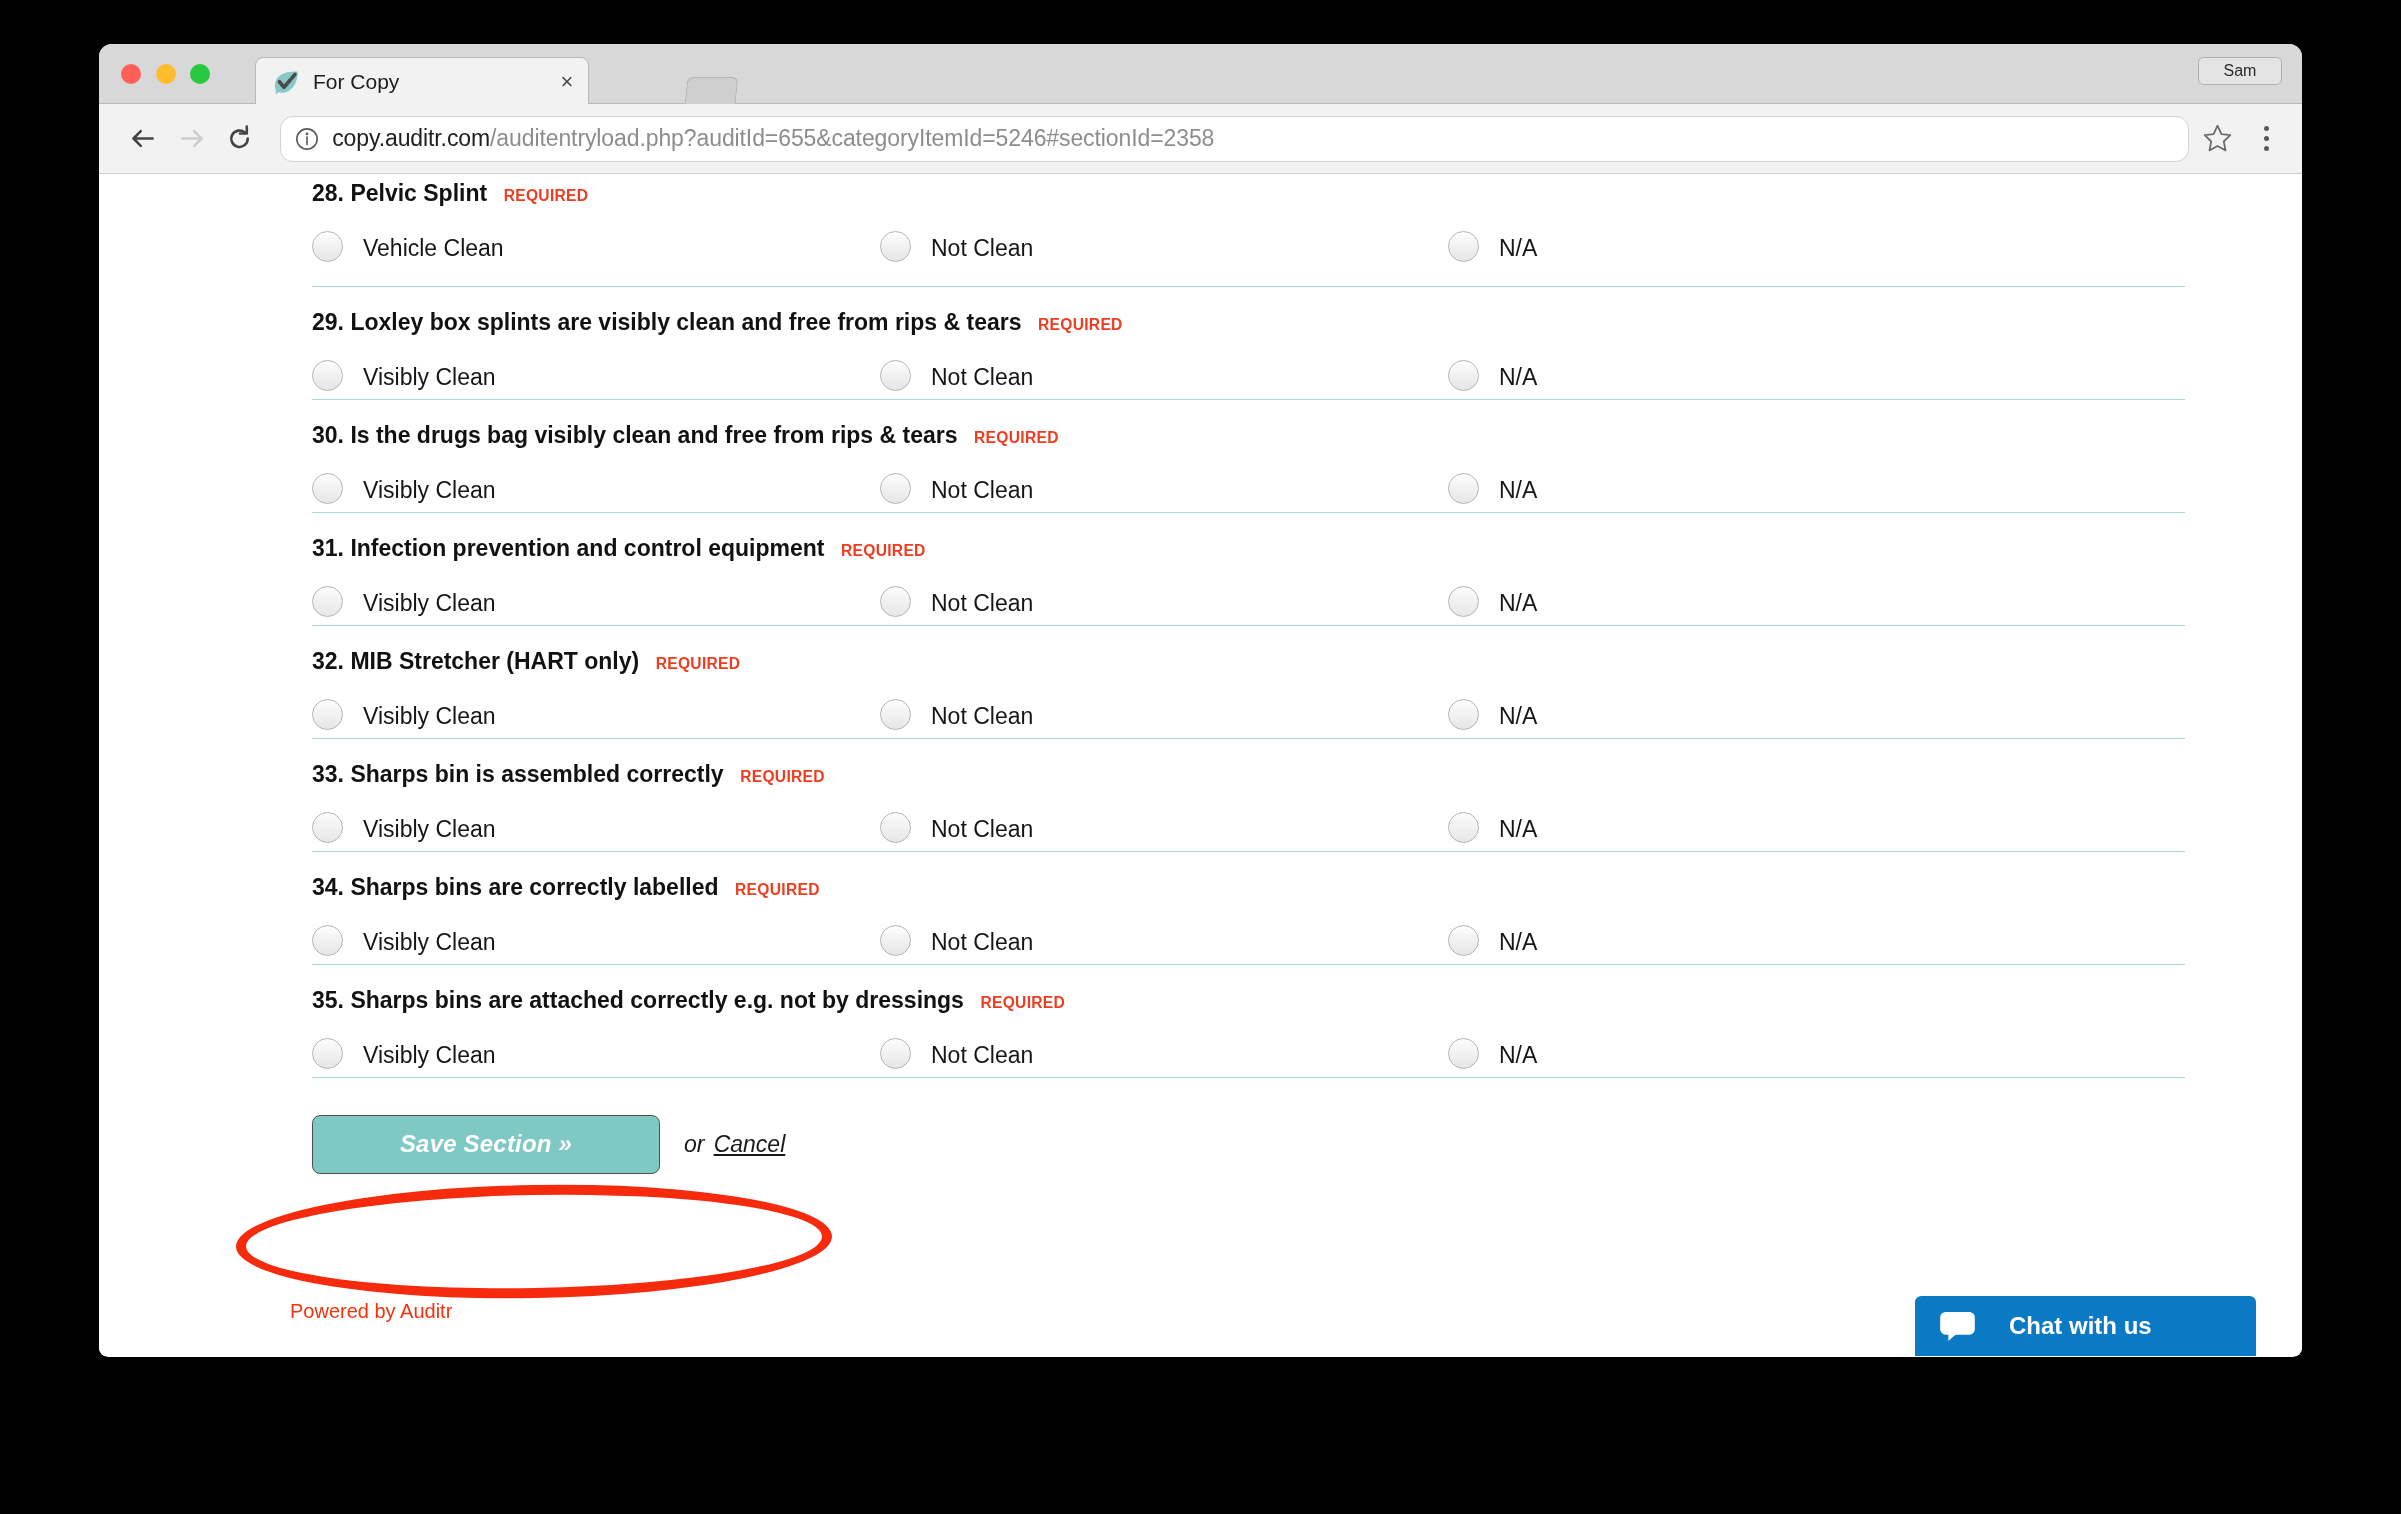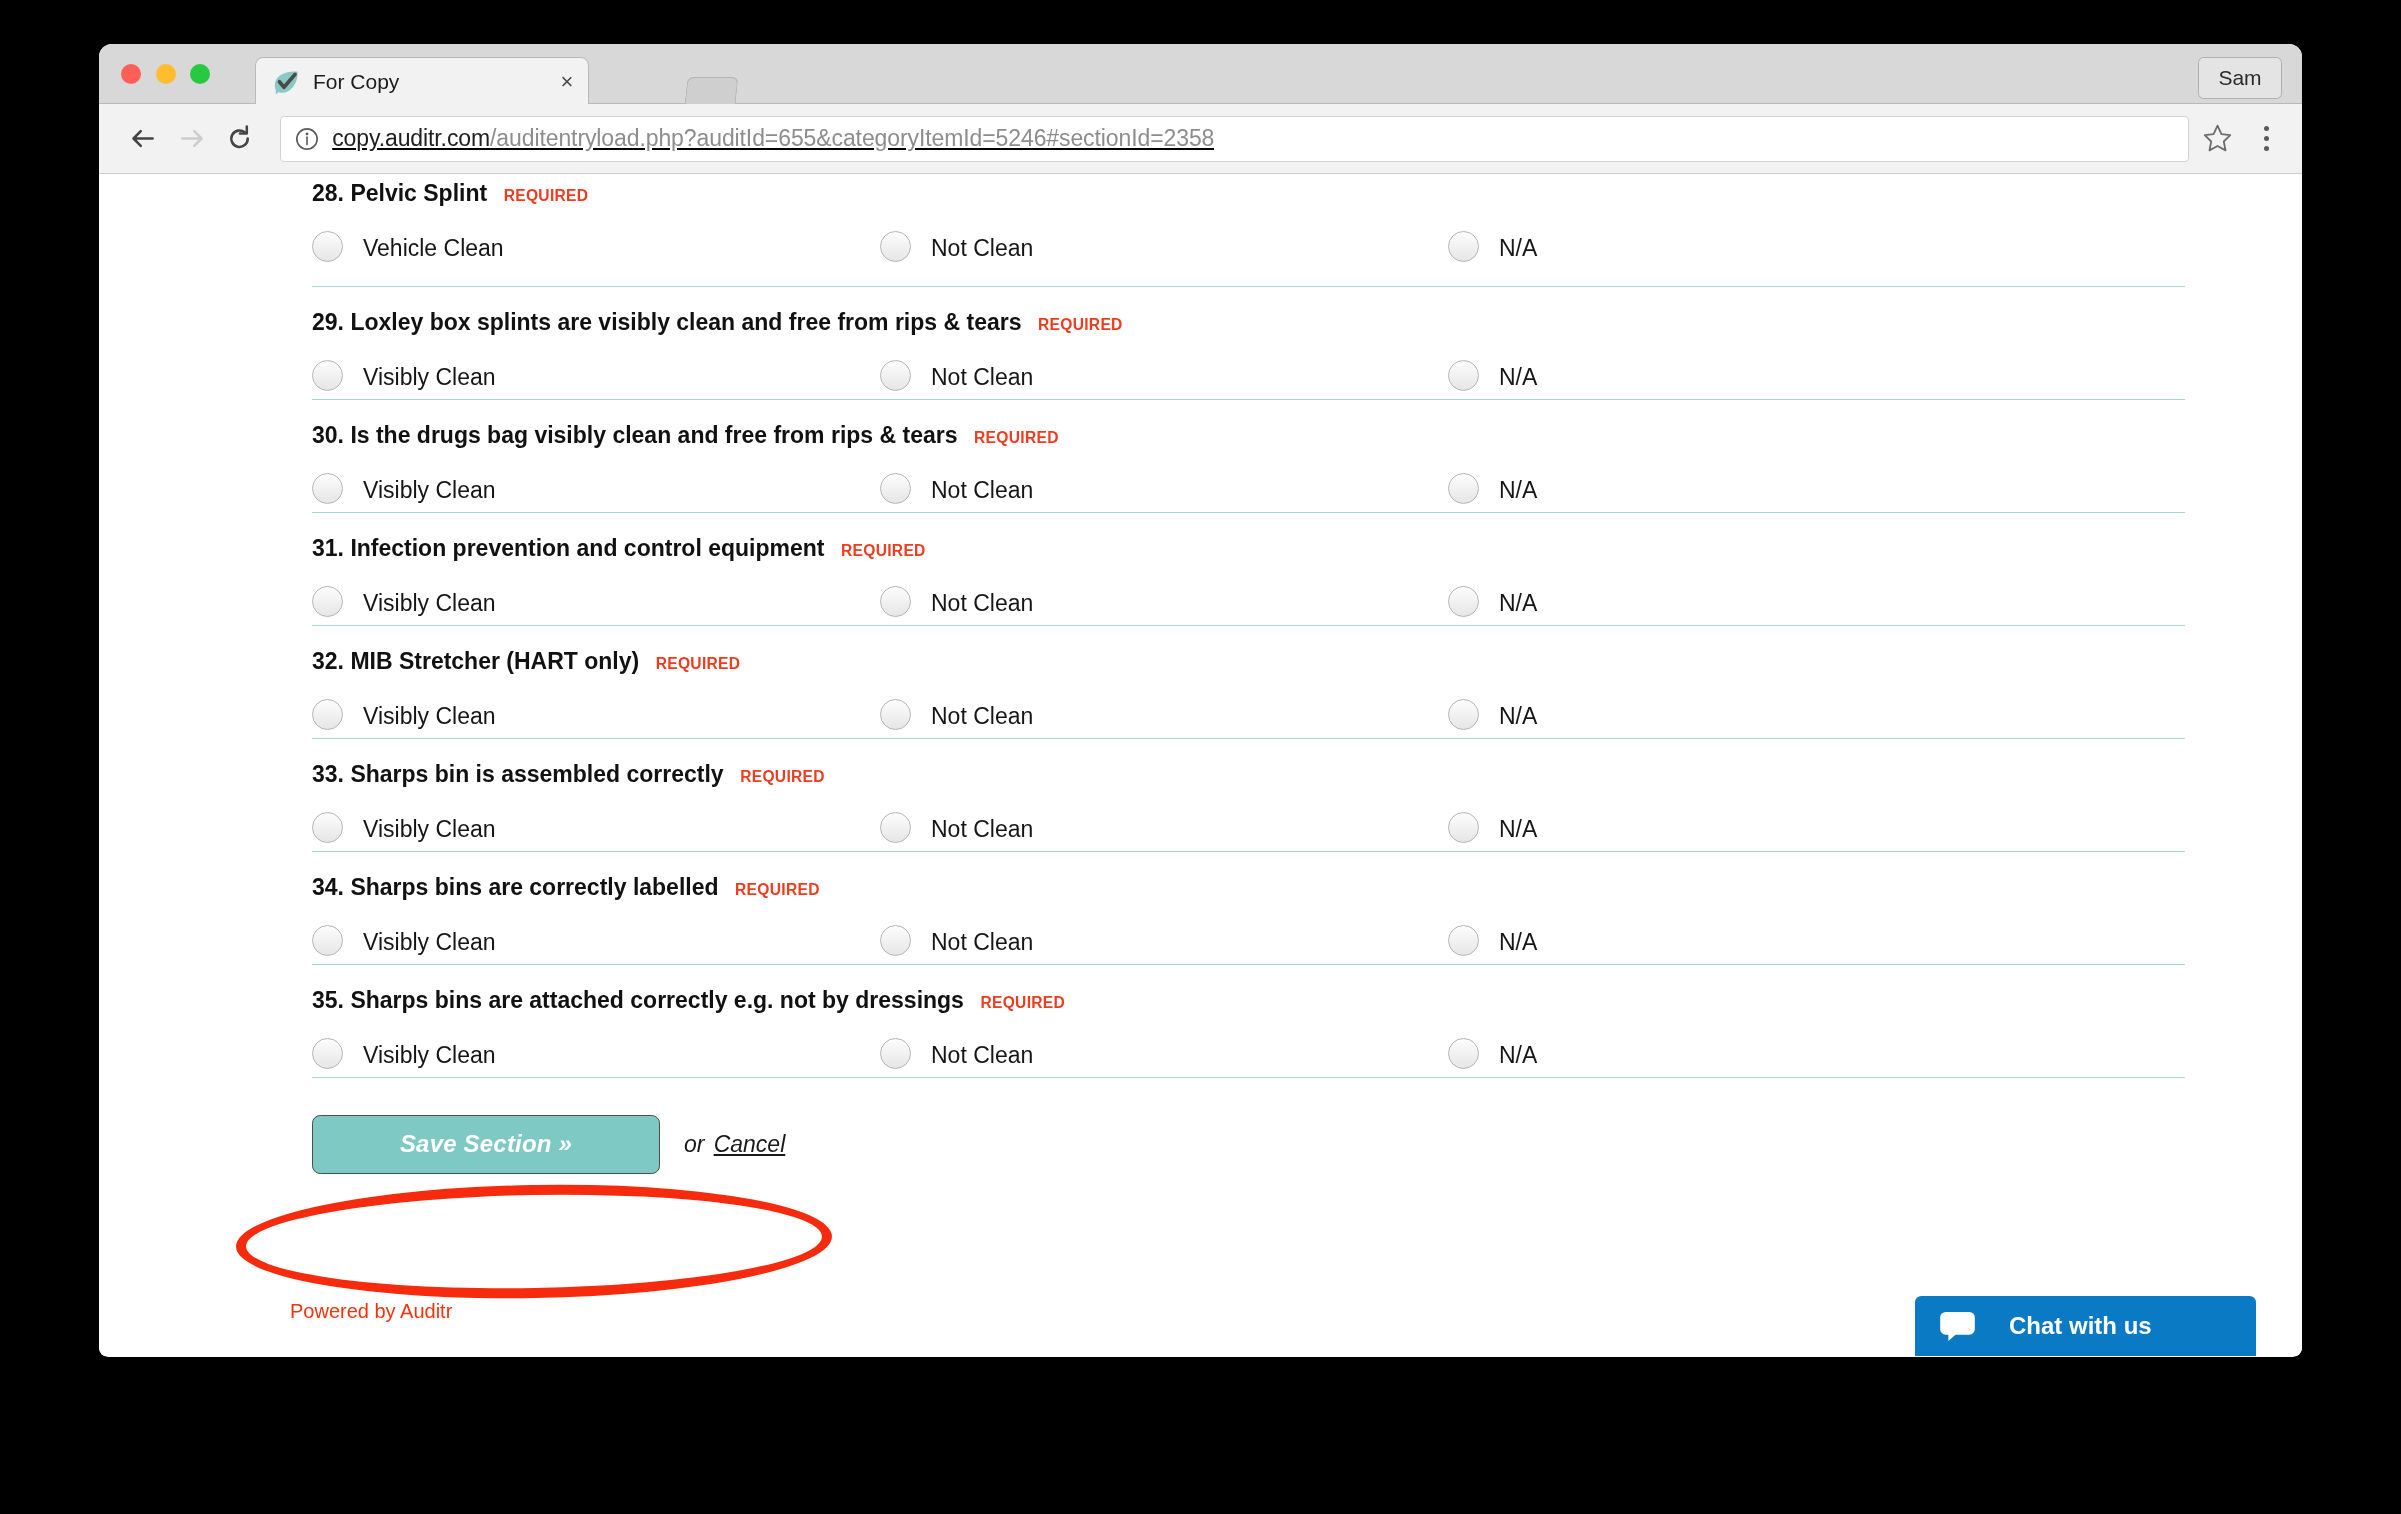--- a/index.html
+++ b/index.html
@@ -94,30 +94,30 @@
     border: 0.9px solid #b3b3b3;
     border-bottom: none;
     border-radius: 6.4px 6.4px 0 0;
     transform: skewX(-6deg);
   }
 
   #profile-button {
     position: absolute;
     right: 20px;
     top: 13px;
-    height: 42px;
+    height: 28px;
     min-width: 84px;
     padding: 0 16.5px;
     background: #e4e4e4;
     border: 0.9px solid #b0b0b0;
     border-radius: 5.5px;
     display: flex;
     align-items: center;
     justify-content: center;
-    font-size: 21px;
+    font-size: 16px;
     color: #2b2b2b;
   }
 
   
   #toolbar {
     position: relative;
     height: 70px;
     background: #f2f2f2;
     border-bottom: 0.9px solid #cfcfcf;
     display: flex;
@@ -130,26 +130,25 @@
     display: flex;
     align-items: center;
     justify-content: center;
   }
   #omnibox {
     flex: 1 1 auto;
     height: 46px;
     margin: 0 13px 0 16.5px;
     background: #ffffff;
     border: 0.9px solid #d2d2d2;
-    border-radius: 4px;
+    border-radius: 13px;
     display: flex;
     align-items: center;
     padding: 0 14.7px;
     overflow: hidden;
-    text-decoration: underline;
   }
   #info-icon {
     flex: 0 0 auto;
     width: 24px; height: 24px;
     margin-right: 13px;
   }
   #url-text {
     font-size: 23px;
     white-space: nowrap;
     overflow: hidden;

